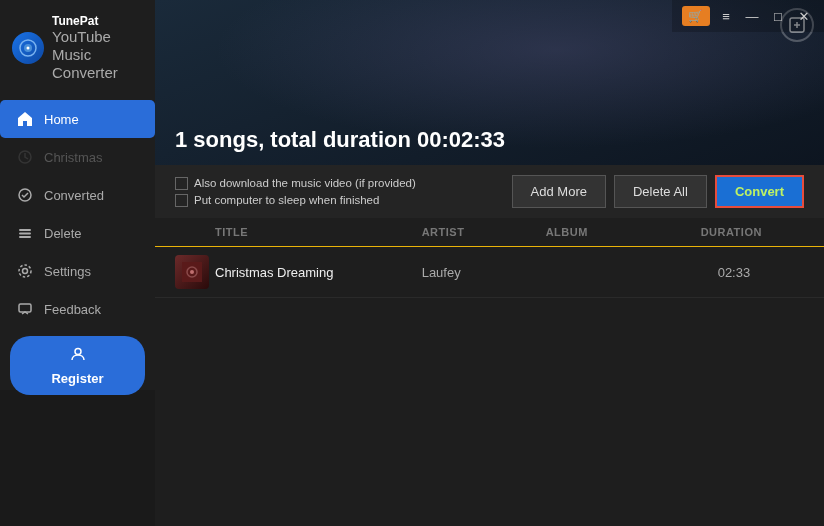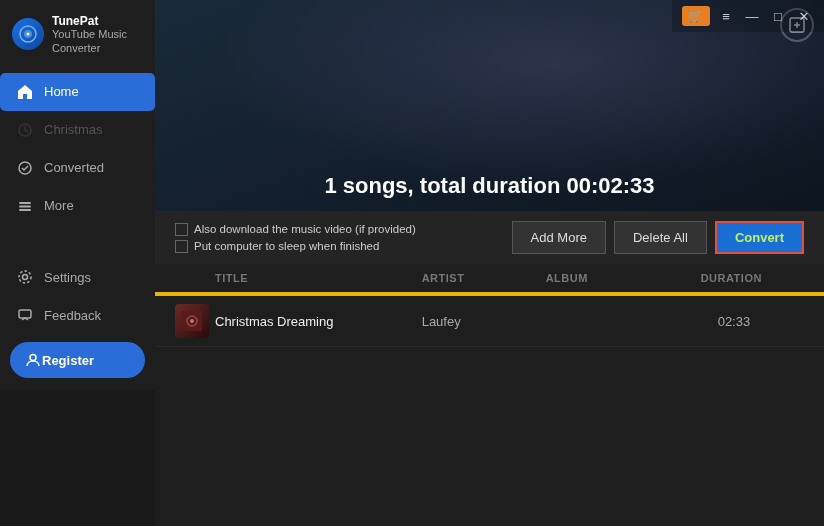--- a/index.html
+++ b/index.html
@@ -50,21 +50,21 @@
     }
 
     .logo-title {
       font-size: 12px;
       font-weight: 700;
       color: #fff;
       line-height: 1.2;
     }
 
     .logo-subtitle {
-      font-size: 11px;
+      font-size: 15px;
       color: #aaa;
       line-height: 1.2;
     }
 
     .nav-items {
       flex: 1;
       display: flex;
       flex-direction: column;
       padding-top: 4px;
     }
@@ -107,24 +107,26 @@
       font-size: 13px;
     }
 
     .register-btn {
       margin: 8px 10px 12px;
       background: #2a6dd9;
       border-radius: 20px;
       padding: 9px 14px;
       display: flex;
       align-items: center;
+      gap: 8px;
       cursor: pointer;
       font-size: 13px;
       font-weight: 600;
       color: #fff;
+      flex-direction: column;
     }
 
     
     .main {
       flex: 1;
       display: flex;
       flex-direction: column;
       height: 526px;
       overflow: hidden;
       position: relative;
@@ -163,29 +165,28 @@
       border-radius: 3px;
       display: flex;
       align-items: center;
       justify-content: center;
       cursor: pointer;
       font-size: 12px;
     }
 
     
     .hero {
-      height: 211px;
+      height: 165px;
       background: linear-gradient(to bottom, #2c3e50 0%, #1a1a2e 60%, #1a1a1a 100%);
       position: relative;
       display: flex;
       flex-direction: column;
       justify-content: flex-end;
       padding: 0 0 0 0;
       overflow: hidden;
-      align-items: center;
     }
 
     .hero-bg {
       position: absolute;
       top: 0; left: 0; right: 0; bottom: 0;
       background: 
         radial-gradient(ellipse at 60% 30%, rgba(80,80,120,0.4) 0%, transparent 60%),
         linear-gradient(160deg, #1a2a3a 0%, #0d1520 100%);
       z-index: 0;
     }
@@ -273,21 +274,21 @@
     .table-area {
       flex: 1;
       overflow-y: auto;
       background: #1e1e1e;
     }
 
     .table-header {
       display: grid;
       grid-template-columns: 40px 2fr 1.2fr 1.5fr 1fr;
       padding: 8px 20px;
-      border-bottom: 4px solid #eab308;
+      border-bottom: 1px solid #eab308;
       font-size: 11px;
       color: #777;
       font-weight: 600;
       letter-spacing: 0.5px;
       text-transform: uppercase;
     }
 
     .table-row {
       display: grid;
       grid-template-columns: 40px 2fr 1.2fr 1.5fr 1fr;
@@ -386,21 +387,21 @@
       <span>Converted</span>
     </div>
     <div class="nav-item">
       <div class="nav-icon">
         <svg width="16" height="16" viewBox="0 0 16 16" fill="none">
           <rect x="2" y="4" width="12" height="2" rx="1" fill="#aaa"></rect>
           <rect x="2" y="7.5" width="12" height="2" rx="1" fill="#aaa"></rect>
           <rect x="2" y="11" width="12" height="2" rx="1" fill="#aaa"></rect>
         </svg>
       </div>
-      <span>More</span>
+      <span>Delete</span>
     </div>
   </div>
 
   <div class="nav-bottom">
     <div class="nav-item">
       <div class="nav-icon">
         <svg width="16" height="16" viewBox="0 0 16 16" fill="none">
           <circle cx="8" cy="8" r="2.5" stroke="#aaa" stroke-width="1.5"></circle>
           <circle cx="8" cy="8" r="6" stroke="#aaa" stroke-width="1.5" stroke-dasharray="2.5 2"></circle>
         </svg>

